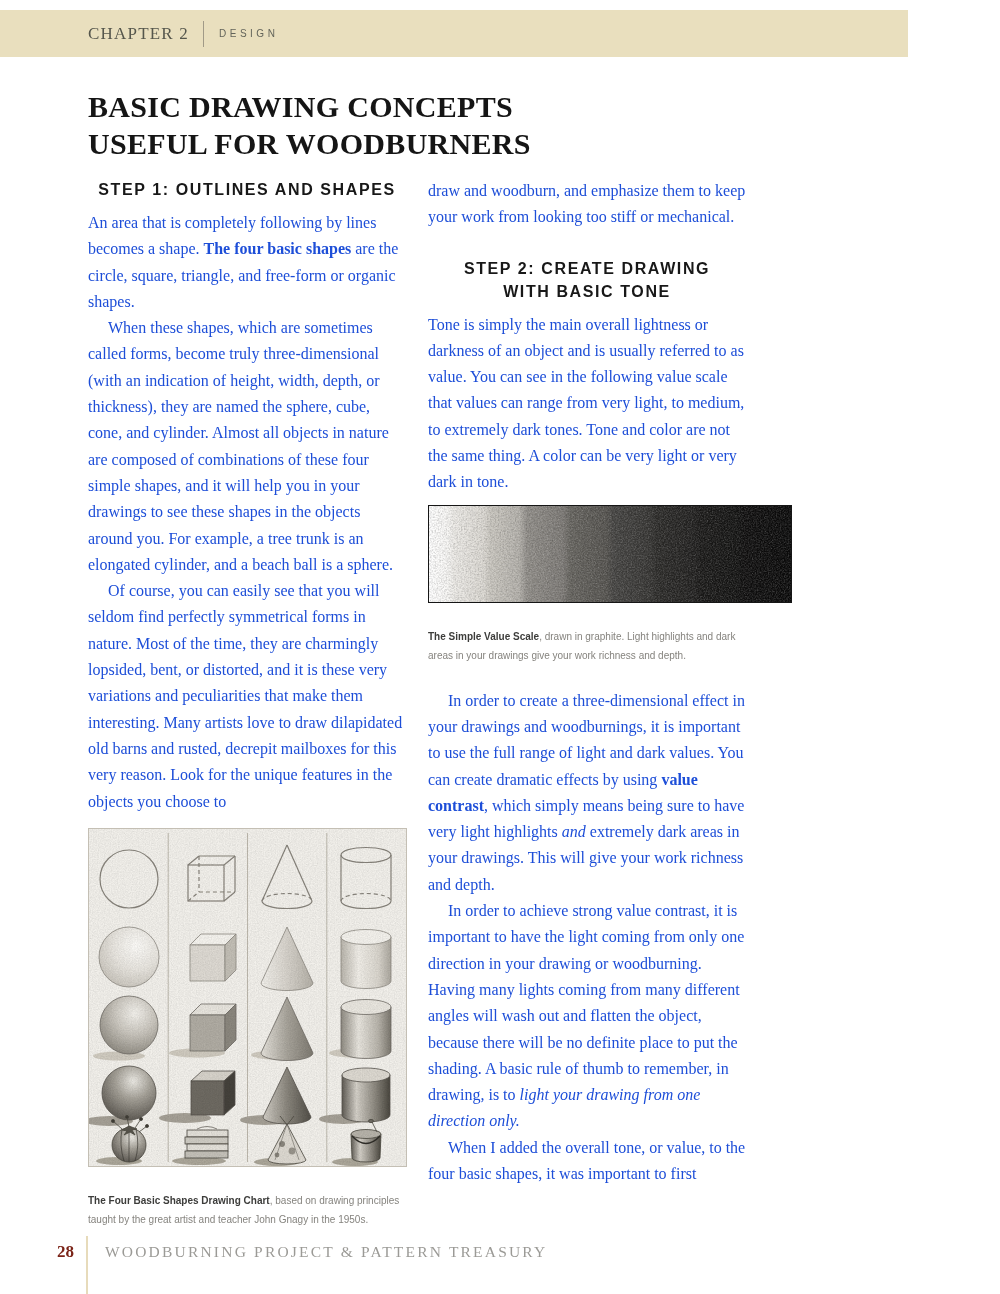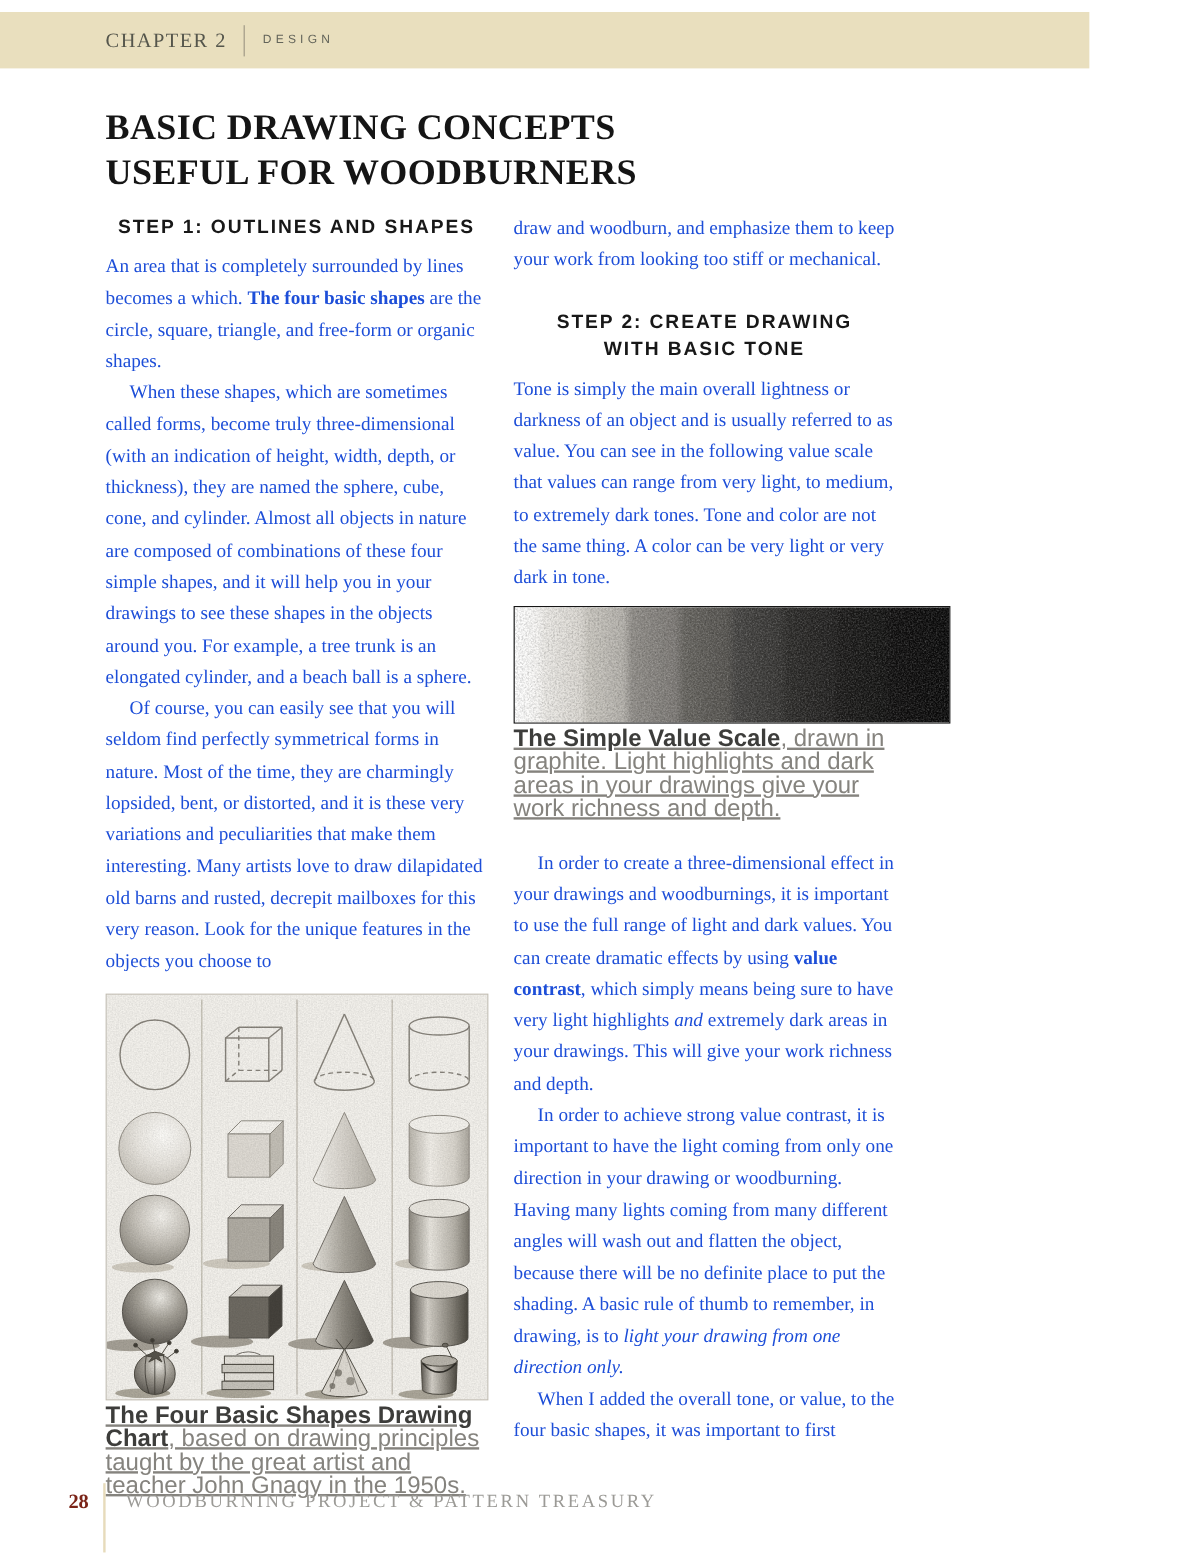--- a/index.html
+++ b/index.html
@@ -31,22 +31,22 @@
   p.body{margin:0;font-size:16px;line-height:26.3px;color:#1d4ed8;text-align:left;}
   p.body.indent{text-indent:20px;}
   .seg-b{font-weight:bold;}
   .seg-i{font-style:italic;}
   .after-caption{margin-top:22px !important;}
 
   
   figure{margin:0;padding:0;}
   .chart-fig{margin-top:13px;width:317px;height:337px;border:1px solid #c4bfb4;box-sizing:content-box;}
   .scale-fig{margin-top:9px;width:362px;height:96px;border:1px solid #161616;}
-  .caption{display:block;margin-top:4px;width:318px;font-family:"Liberation Sans",sans-serif;
-           font-size:20px;line-height:19.5px;color:#85837e;text-decoration:underline;}
+  .caption{display:block;margin-top:24px;width:318px;font-family:"Liberation Sans",sans-serif;
+           font-size:10px;line-height:19.5px;color:#85837e;}
   .caption .seg-b{color:#3d3d3b;}
 
   
   .footer{position:absolute;left:0;top:1236px;width:100%;height:58px;display:flex;align-items:flex-start;}
   .pagenum{width:74px;text-align:right;font-size:17px;font-weight:bold;color:#7b2418;
            font-family:"Liberation Serif",serif;padding-top:6px;}
   .foot-divider{display:inline-block;width:2px;height:58px;background:#e7dbbb;margin-left:12px;}
   .book-title{margin-left:17px;padding-top:7px;font-family:"Liberation Serif",serif;
               font-size:15.5px;letter-spacing:2.2px;color:#9b9a96;}
 </style>
@@ -64,21 +64,21 @@
   <div class="content">
     <h1 class="page-title">
       <span class="tline">BASIC DRAWING CONCEPTS</span>
       <span class="tline">USEFUL FOR WOODBURNERS</span>
     </h1>
 
     <div class="cols">
 
       <div class="col">
         <h2 class="step">STEP 1: OUTLINES AND SHAPES</h2>
-        <p class="body"><span>An area that is completely surrounded by lines becomes a which. </span><span class="seg-b">The four basic shapes</span><span> are the circle, square, triangle, and free-form or organic shapes.</span></p>
+        <p class="body"><span>An area that is completely following by lines becomes a shape. </span><span class="seg-b">The four basic shapes</span><span> are the circle, square, triangle, and free-form or organic shapes.</span></p>
         <p class="body indent"><span>When these shapes, which are sometimes called forms, become truly three-dimensional (with an indication of height, width, depth, or thickness), they are named the sphere, cube, cone, and cylinder. Almost all objects in nature are composed of combinations of these four simple shapes, and it will help you in your drawings to see these shapes in the objects around you. For example, a tree trunk is an elongated cylinder, and a beach ball is a sphere.</span></p>
         <p class="body indent"><span>Of course, you can easily see that you will seldom find perfectly symmetrical forms in nature. Most of the time, they are charmingly lopsided, bent, or distorted, and it is these very variations and peculiarities that make them interesting. Many artists love to draw dilapidated old barns and rusted, decrepit mailboxes for this very reason. Look for the unique features in the objects you choose to</span></p>
 
         <figure class="chart-fig">
           <svg width="317" height="337" viewBox="0 0 317 337" xmlns="http://www.w3.org/2000/svg">
             <defs>
               <radialGradient id="sp2" cx="0.62" cy="0.32" r="0.85">
                 <stop offset="0" stop-color="#fbfaf7"></stop>
                   <stop offset="0.45" stop-color="#e8e5df"></stop>
                 <stop offset="0.8" stop-color="#cdc9c1"></stop>

